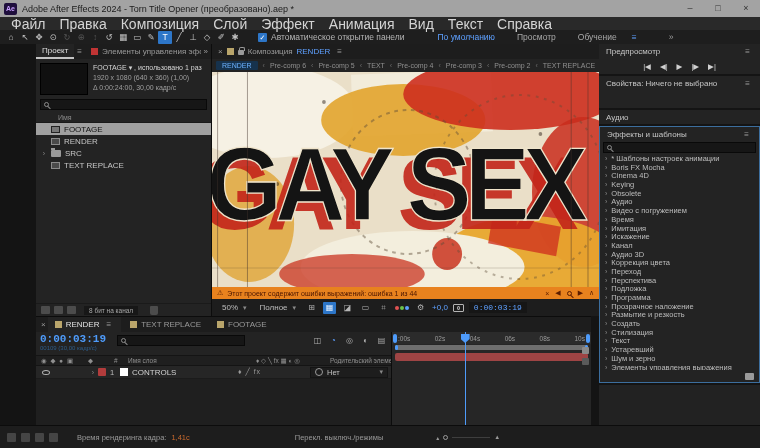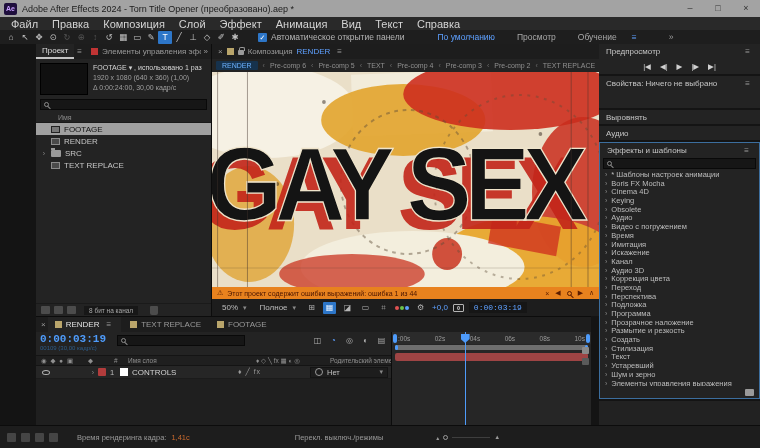--- a/index.html
+++ b/index.html
@@ -6,21 +6,21 @@
   html,body { width:760px; height:448px; overflow:hidden; background:#141414; }
 
   
   .titlebar { height:17px; background:#a3a3a3; color:#1b1b1b; display:flex; align-items:center; font-size:9px; }
   .app-badge { width:13px; height:12px; margin:0 5px 0 4px; background:#1f0f3d; color:#c9a1ff; font-size:7px; font-weight:bold; text-align:center; line-height:12px; border-radius:2px; }
   .titlebar .title { flex:1; white-space:nowrap; overflow:hidden; }
   .win-controls { display:flex; height:100%; }
   .win-controls span { width:28px; text-align:center; font-size:9px; line-height:17px; color:#333; }
 
   
-  .menubar { height:13px; background:#292929; display:flex; align-items:center; font-size:11px; color:#d4d4d4; padding-left:4px; }
+  .menubar { height:13px; background:#292929; display:flex; align-items:center; font-size:14px; color:#d4d4d4; padding-left:4px; }
   .menubar span { padding:0 7px; }
 
   
   .toolbar { height:14px; background:#1e1e1e; display:flex; align-items:center; font-size:8.5px; color:#b5b5b5; padding-left:4px; }
   .tools { display:flex; align-items:center; }
   .tools span { width:14px; text-align:center; font-size:8.5px; line-height:13px; color:#c0c0c0; }
   .tools span:nth-of-type(5),.tools span:nth-of-type(6),.tools span:nth-of-type(7) { color:#555; }
   .tools span:nth-of-type(12) { background:#2d76c8; color:#fff; border-radius:1px; }
   .auto-open { display:flex; align-items:center; gap:4px; margin-left:16px; color:#b5b5b5; }
   .checkbox { width:9px; height:9px; background:#2d76c8; color:#fff; font-size:7px; line-height:9px; text-align:center; border-radius:1px; }
@@ -474,25 +474,20 @@
     </div>
     <div class="sec">
       <div class="sec-head">
         <span>Свойства: Ничего не выбрано</span>
         <span class="pmenu">≡</span>
       </div>
       <div class="props-blank"></div>
     </div>
     <div class="sec">
       <div class="sec-head">
-          <span>Выровнять</span>
-        </div>
-    </div>
-    <div class="sec">
-      <div class="sec-head">
           <span>Аудио</span>
         </div>
     </div>
     <div class="sec effects">
       <div class="sec-head">
         <span>Эффекты и шаблоны</span>
         <span class="pmenu">≡</span>
       </div>
       <div class="searchbox fx-search">
         <span class="mag"></span>

